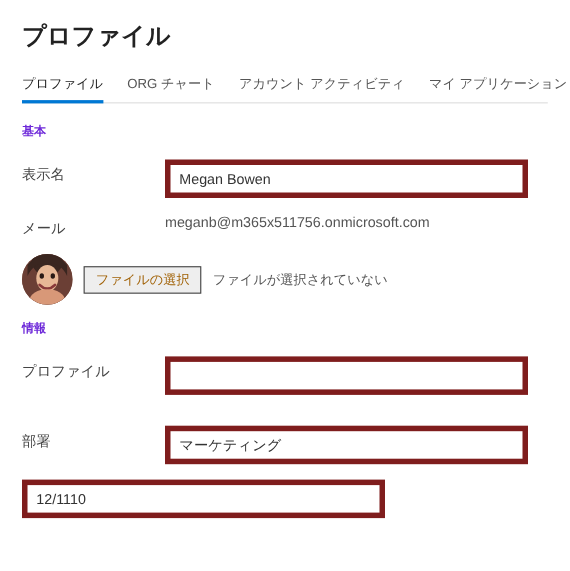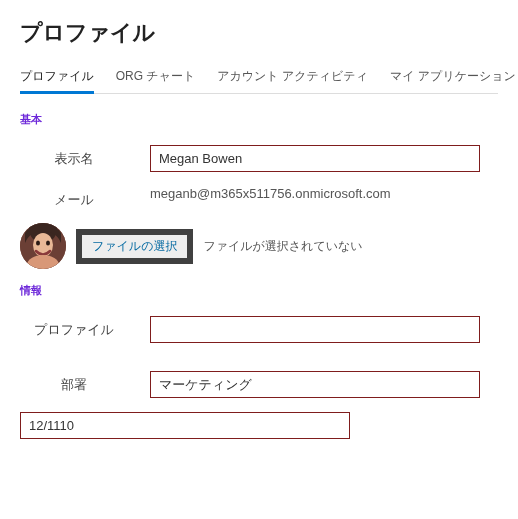--- a/index.html
+++ b/index.html
@@ -47,36 +47,36 @@
       color: #6d28d9;
       margin: 6px 0 18px 0;
     }
     .form-row {
       display: flex;
       align-items: flex-start;
       margin-bottom: 14px;
     }
     .form-label {
       width: 130px;
-      text-align: center;
+      text-align: left;
       padding-right: 22px;
       padding-top: 5px;
       font-size: 13px;
       color: #444;
     }
     .form-value {
       flex: 1;
       display: flex;
       align-items: center;
       gap: 10px;
     }
     .text-input {
       width: 100%;
       max-width: 330px;
-      border: 1px solid #7f1d1d;
+      border: 5px solid #7f1d1d;
       padding: 5px 8px;
       font-size: 13px;
       font-family: inherit;
       color: #333;
       background: #fff;
     }
     .static-text {
       font-size: 13px;
       color: #555;
       padding-top: 0;
@@ -86,26 +86,26 @@
       height: 46px;
       border-radius: 50%;
       overflow: hidden;
       flex-shrink: 0;
       background: #7a4a3a;
       position: relative;
     }
     .avatar svg { width: 100%; height: 100%; display: block; }
     .file-btn {
       background: #eee;
-      border: 6px solid #404040;
+      border: 1px solid #404040;
       padding: 3px 10px;
       font-size: 12px;
       font-family: inherit;
       cursor: pointer;
-      color: #0369a1;
+      color: #a16207;
     }
     .file-status {
       font-size: 12px;
       color: #555;
     }
     .photo-row .form-value { align-items: center; }
   </style>
 </head>
 <body>
 

